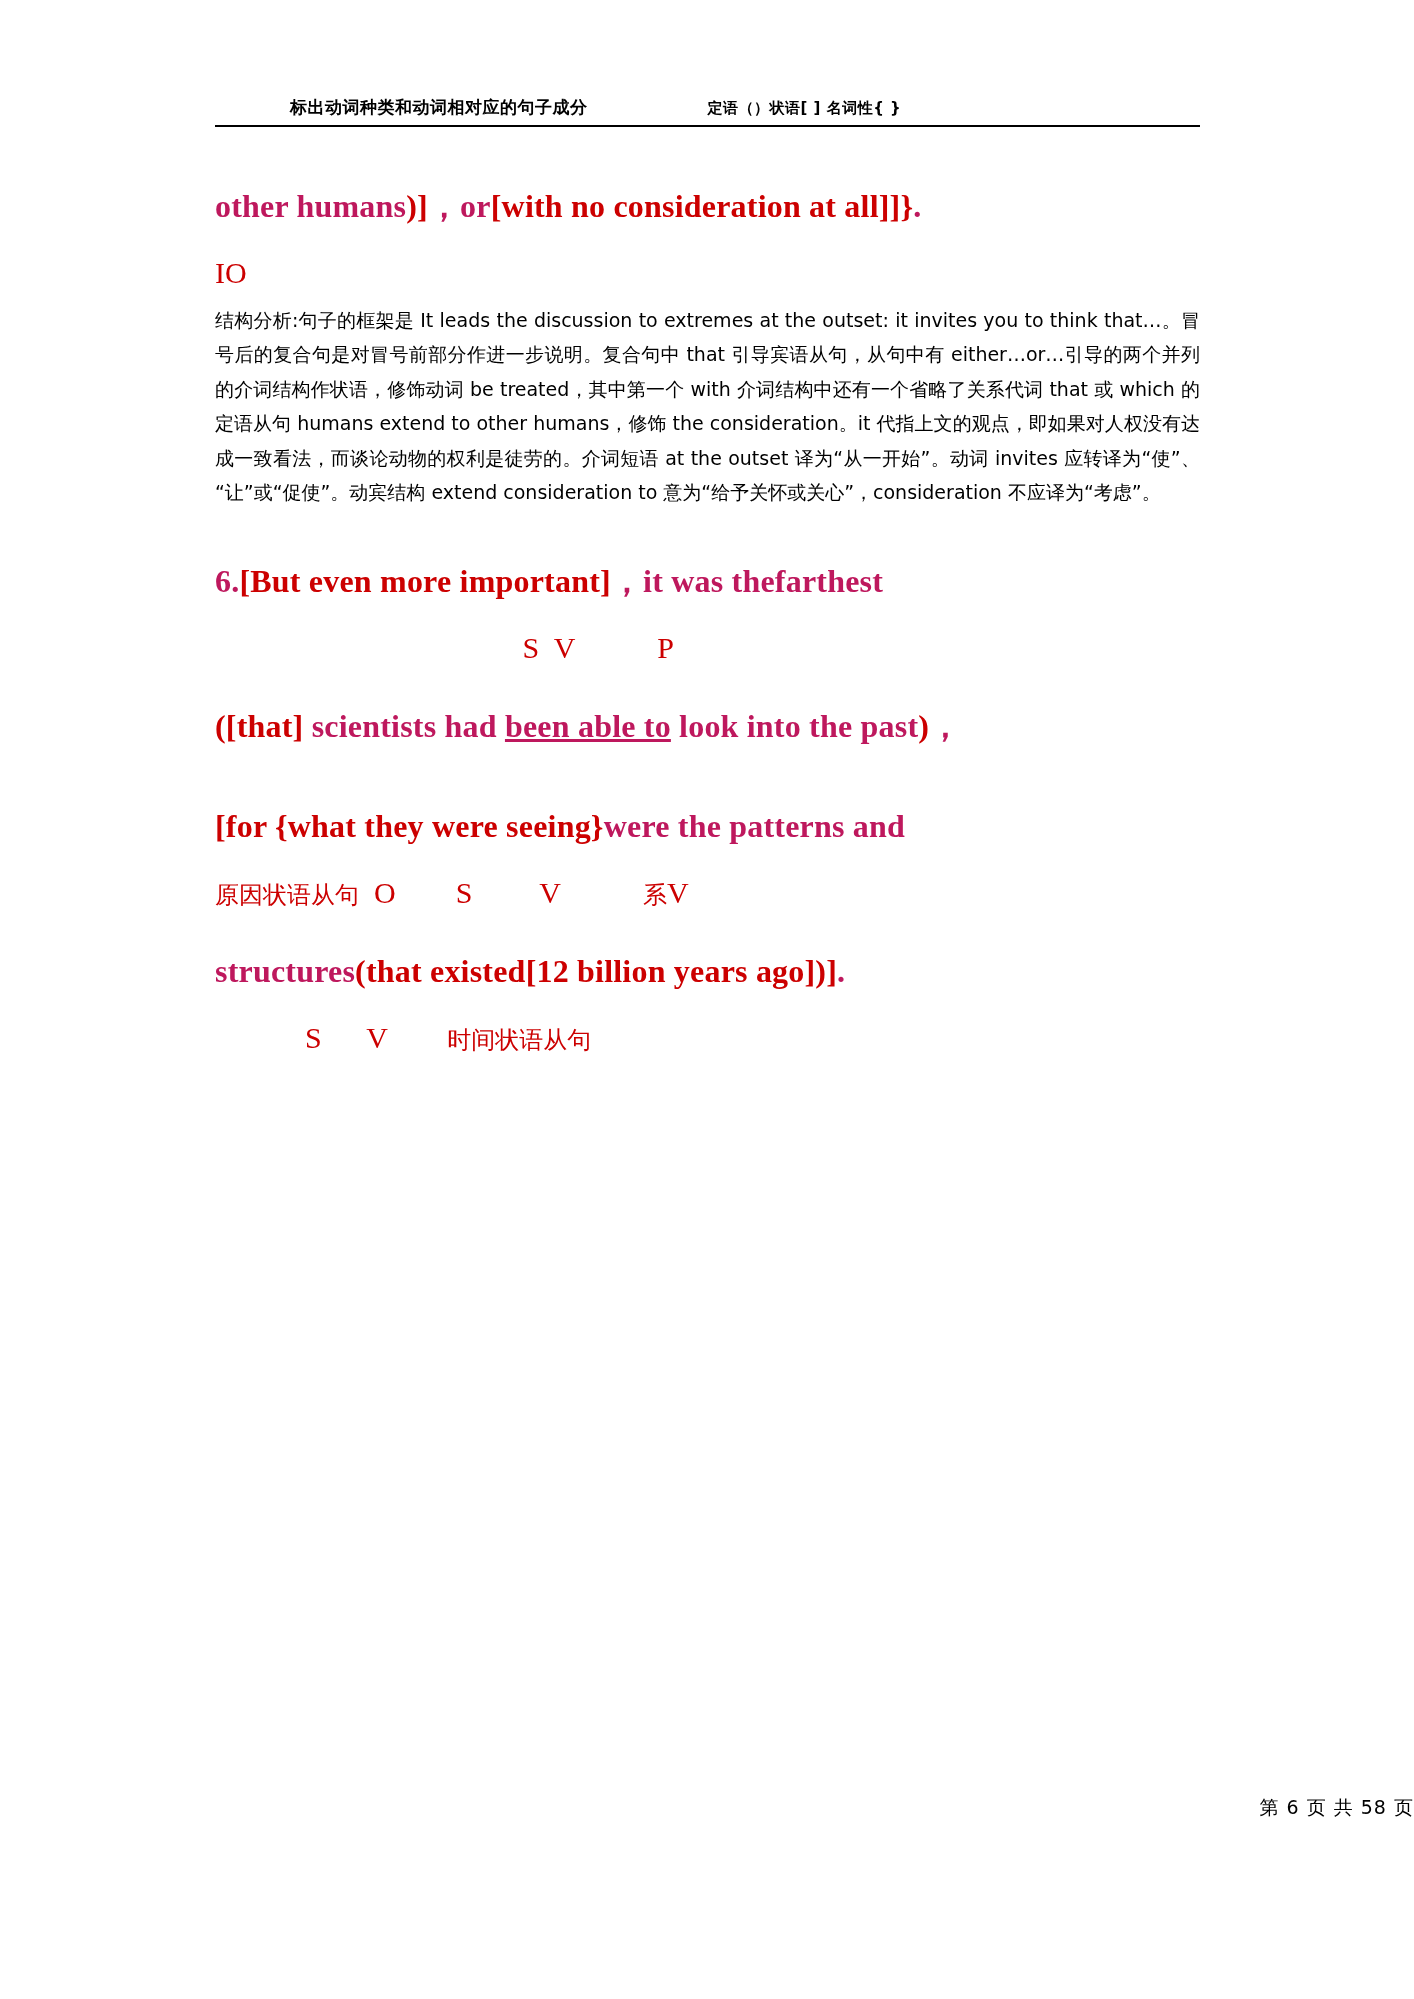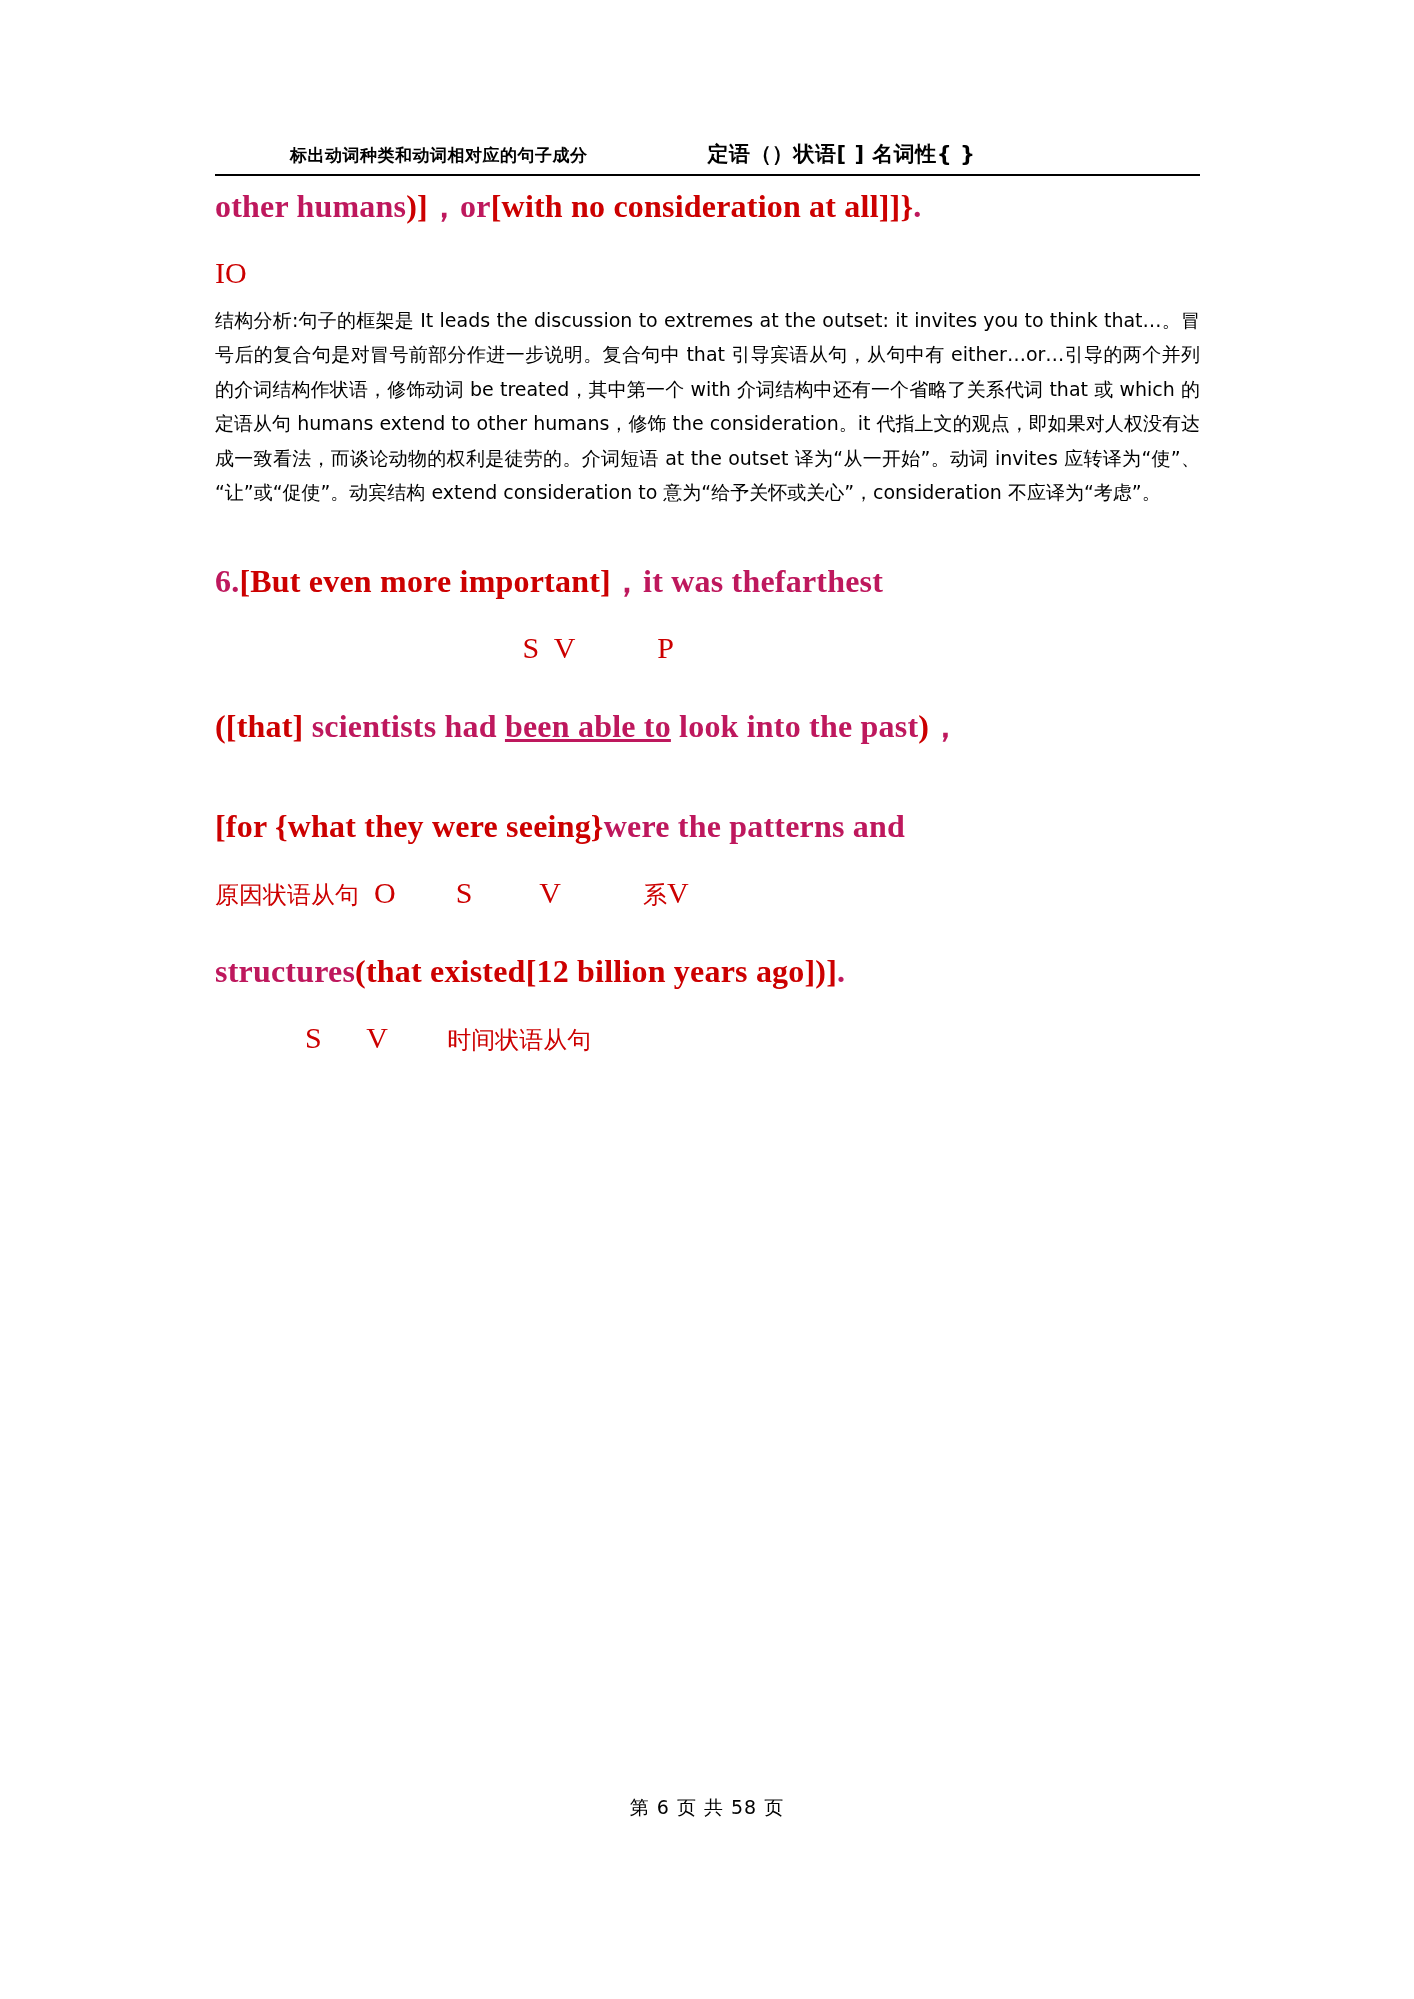--- a/index.html
+++ b/index.html
@@ -34,25 +34,24 @@
   }
   .header-left {
     font-family: "DejaVu Sans", sans-serif;
     font-size: 17px;
     font-weight: bold;
     letter-spacing: .5px;
     margin-left: 75px;
   }
   .header-right {
     font-family: "DejaVu Sans", sans-serif;
-    font-size: 21px;
+    font-size: 15px;
     font-weight: bold;
     letter-spacing: .5px;
     margin-left: 120px;
-    margin-top: 44px;
   }
   
   .content {
     position: absolute;
     top: 150px;
     left: 215px;
     width: 985px;
   }
   .mark-row {
     font-family: "Liberation Serif", serif;
@@ -88,21 +87,21 @@
     font-size: 19px;
   }
   .gap-sm { height: 14px; }
   .gap-md { height: 30px; }
   
   .footer {
     position: absolute;
     bottom: 78px;
     left: 0;
     width: 1414px;
-    text-align: center;
+    text-align: right;
     font-family: "DejaVu Sans", sans-serif;
     font-size: 19px;
     letter-spacing: 1px;
   }
 </style>
 </head>
 <body>
 
 <div class="page">
 

